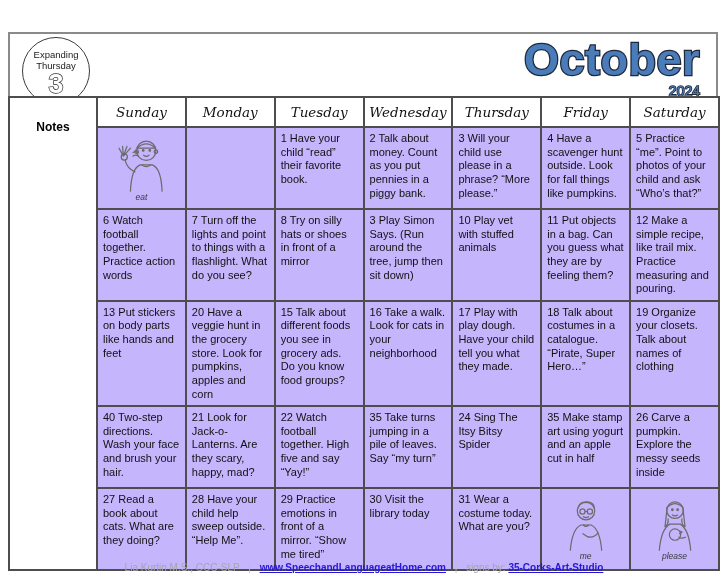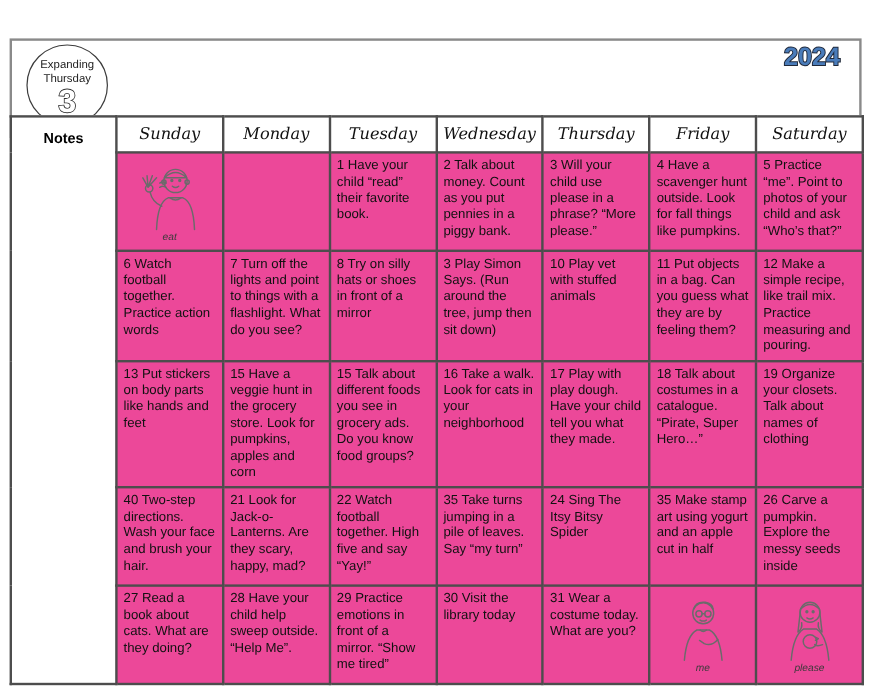--- a/index.html
+++ b/index.html
@@ -11,32 +11,32 @@
     border:2px solid #8a8a8a;box-sizing:border-box;background:#fff;margin-top:24px;}
   .logo-circle{position:absolute;left:12px;top:3px;width:68px;height:68px;
     border:1.6px solid #3c3c3c;border-radius:50%;box-sizing:border-box;
     text-align:center;padding-top:11px;}
   .logo-line{font-size:9.5px;color:#222;line-height:1.2;}
   .logo-number{font-size:27px;font-weight:bold;line-height:0.95;color:#ffffff;
     -webkit-text-stroke:1.4px #2d2d2d;paint-order:stroke fill;}
   .title-block{position:absolute;right:16px;top:2px;text-align:right;}
   .month-title{font-size:45px;font-weight:bold;letter-spacing:0.5px;line-height:1.05;
     color:#4a7cba;-webkit-text-stroke:2.5px #20293a;paint-order:stroke fill;}
-  .year-title{font-size:21px;font-weight:bold;line-height:1;margin-top:1px;
+  .year-title{font-size:14px;font-weight:normal;line-height:1;margin-top:1px;
     color:#4a7cba;-webkit-text-stroke:1.6px #20293a;paint-order:stroke fill;}
 
   
   table.calendar{position:absolute;left:8px;top:96px;width:712px;
     border-collapse:collapse;table-layout:fixed;background:#fff;}
   table.calendar td,table.calendar th{border:2px solid #4d4d4d;box-sizing:border-box;}
   td.notes-cell{width:88px;vertical-align:top;}
-  .notes-label{text-align:center;font-weight:bold;font-size:12px;color:#000;padding-top:9px;}
+  .notes-label{text-align:center;font-weight:bold;font-size:12px;color:#000;padding-top:21px;}
   th.day-header{height:30px;font-family:"DejaVu Serif",serif;font-style:italic;
     font-weight:normal;font-size:13.5px;color:#111;text-align:center;background:#fff;}
-  td.day-cell{height:82px;vertical-align:top;padding:4px 5px;background:#ec4899;}
+  td.day-cell{height:82px;vertical-align:top;padding:4px 5px;background:#c4b5fd;}
   .cell-text{font-size:11px;line-height:1.24;color:#111;}
   td.sign-cell{text-align:center;vertical-align:middle;padding:2px;}
   td.sign-cell svg{display:block;margin:0 auto;}
   .sign-caption{font-family:Liberation Sans, sans-serif;font-style:italic;font-size:8.5px;
     color:#3a3a3a;margin-top:-1px;text-align:center;}
 
   
   .footer{position:absolute;left:0;top:562px;width:728px;text-align:center;
     font-size:10px;color:#a6a6a6;}
   .footer .sep{margin:0 6px;color:#bdbdbd;}
@@ -47,20 +47,21 @@
 
 <div class="page">
 
   <div class="header-box">
     <div class="logo-circle">
       <div class="logo-line">Expanding</div>
       <div class="logo-line">Thursday</div>
       <div class="logo-number">3</div>
     </div>
     <div class="title-block">
+      <div class="month-title">October</div>
       <div class="year-title">2024</div>
     </div>
   </div>
 
   <table class="calendar">
     <tbody>
         <tr>
           <td class="notes-cell" rowspan="6">
             <div class="notes-label">Notes</div>
           </td>
@@ -131,21 +132,21 @@
           </td>
           <td class="day-cell">
             <div class="cell-text">12 Make a simple recipe, like trail mix. Practice measuring and pouring.</div>
           </td>
         </tr>
         <tr>
           <td class="day-cell">
             <div class="cell-text">13 Put stickers on body parts like hands and feet</div>
           </td>
           <td class="day-cell">
-            <div class="cell-text">15 Have a veggie hunt in the grocery store. Look for pumpkins, apples and corn</div>
+            <div class="cell-text">20 Have a veggie hunt in the grocery store. Look for pumpkins, apples and corn</div>
           </td>
           <td class="day-cell">
             <div class="cell-text">15 Talk about different foods you see in grocery ads. Do you know food groups?</div>
           </td>
           <td class="day-cell">
             <div class="cell-text">16 Take a walk. Look for cats in your neighborhood</div>
           </td>
           <td class="day-cell">
             <div class="cell-text">17 Play with play dough. Have your child tell you what they made.</div>
           </td>
@@ -225,14 +226,22 @@
       <path d="M37.5 38 l2.5 1.2 l-2.8 1.8"></path>
       <path d="M44 45 Q39 47 36.5 45"></path>
     </g>
   </svg>
 <div class="sign-caption">please</div>
           </td>
         </tr>
       </tbody>
   </table>
 
+  <div class="footer">
+    <span>Lia Kurtin M.S., CCC-SLP</span>
+    <span class="sep">|</span>
+    <a class="link">www.SpeechandLanguageatHome.com</a>
+    <span class="sep">|</span>
+    <span>signs by:</span>
+    <a class="link">35-Corks-Art-Studio</a>
+  </div>
 
 </div>
 
 </body></html>

